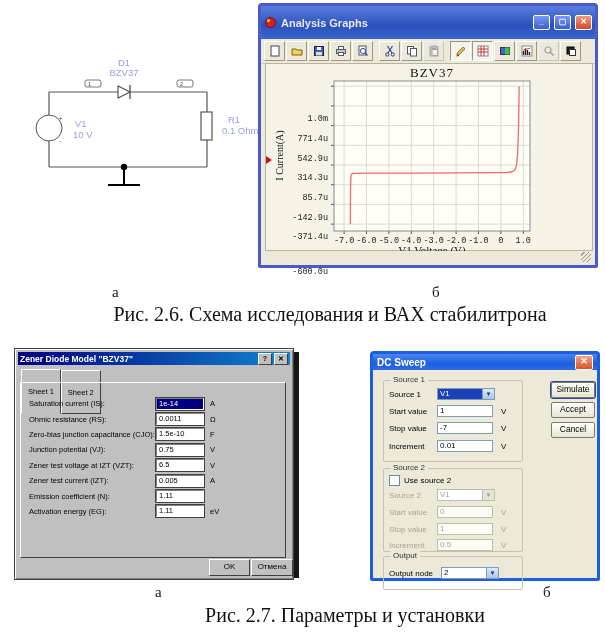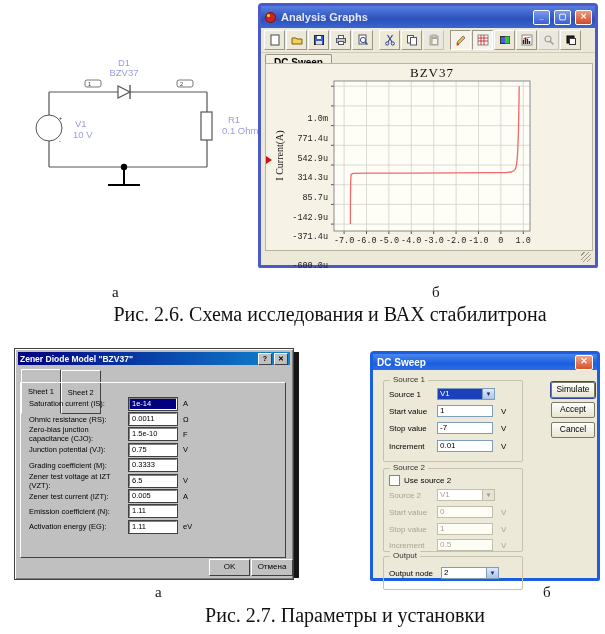--- a/index.html
+++ b/index.html
@@ -7,21 +7,21 @@
        font-family:"Liberation Sans",sans-serif;overflow:hidden;}
   .abs{position:absolute;}
 
   
   .schematic-label{fill:#9a9ae6;font-family:"Liberation Sans",sans-serif;font-size:9.5px;}
   .node-num{fill:#333;font-family:"Liberation Sans",sans-serif;font-size:5.5px;}
 
   
   .ag-window{left:258px;top:3px;width:340px;height:265px;background:#ece9d8;
              border:3px solid #4c59c8;border-radius:4px 4px 2px 2px;box-sizing:border-box;}
-  .ag-title{height:22px;background:linear-gradient(180deg,#5a7fe0,#2b51bb 60%,#3a66d0);
+  .ag-title{height:33px;background:linear-gradient(180deg,#5a7fe0,#2b51bb 60%,#3a66d0);
             display:flex;align-items:center;padding:0 3px;color:#e9e9f2;font-weight:bold;
             font-size:11px;gap:4px;}
   .ag-title .spacer{flex:1;}
   .ag-ctl{width:15px;height:13px;border:1px solid #fff;border-radius:2px;color:#fff;
           font-size:8px;line-height:11px;text-align:center;
           background:linear-gradient(180deg,#7a9af0,#3a5fd0);}
   .ag-ctl.close{background:linear-gradient(180deg,#f09a7a,#cf4a2b);}
   .toolbar{height:22px;background:#ece9d8;border-bottom:1px solid #cfcbb8;
            display:flex;align-items:center;padding:1px 3px;gap:1px;}
   .tbtn{width:19px;height:18px;border:1px solid #ece9d8;display:flex;align-items:center;
@@ -69,21 +69,21 @@
           border-color:#fff #404040 #404040 #fff;color:#000;font-size:7px;font-weight:bold;
           text-align:center;line-height:9px;}
   .zd-tabs{position:absolute;left:6px;top:20px;display:flex;}
   .ztab{height:13px;padding:15px 6px;font-size:7.5px;line-height:13px;background:#c0c0c0;
         border:1px solid;border-color:#fff #404040 #c0c0c0 #fff;}
   .ztab.inactive{border-color:#fff #404040 #404040 #fff;height:12px;margin-top:1px;}
   .zd-panel{position:absolute;left:5px;top:33px;right:7px;height:174px;border:1px solid;
             border-color:#fff #404040 #404040 #fff;}
   .zrows{position:absolute;left:14px;top:47px;right:10px;}
   .zrow{height:15.4px;display:flex;align-items:center;}
-  .zlabel{width:100px;color:#000;font-size:7.5px;}
+  .zlabel{width:127px;color:#000;font-size:7.5px;}
   .zinput{width:44px;height:10px;background:#fff;border:1px solid;
           border-color:#808080 #fff #fff #808080;outline:1px solid #404040;
           font-size:7.5px;line-height:10px;padding-left:2px;color:#000;}
   .zinput.sel{background:#000080;color:#fff;}
   .zunit{margin-left:6px;font-size:7.5px;color:#000;}
   .zbtn{position:absolute;height:15px;background:#c0c0c0;border:1px solid;
         border-color:#fff #404040 #404040 #fff;font-size:8px;text-align:center;line-height:14px;}
   .dark-strip{left:292px;top:352px;width:7px;height:226px;background:#161616;}
 
   
@@ -263,37 +263,38 @@
   <div class="chart-panel">
     <div class="chart-title">BZV37</div>
     <div class="red-marker"></div>
     <div class="y-axis-label">I Current(A)</div>
     <svg class="plot" width="196" height="150">
         <path d="M10.1,0V150M32.5,0V150M54.9,0V150M77.3,0V150M99.7,0V150M122.1,0V150M144.5,0V150M166.9,0V150M189.3,0V150M0,5.2H196M0,24.9H196M0,44.6H196M0,64.3H196M0,84.0H196M0,103.7H196M0,123.4H196M0,143.1H196" stroke="#d2d2cc" stroke-width="0.8" fill="none"></path>
         <path d="M10.1,150v3M32.5,150v3M54.9,150v3M77.3,150v3M99.7,150v3M122.1,150v3M144.5,150v3M166.9,150v3M189.3,150v3M-3,5.2h3M-3,24.9h3M-3,44.6h3M-3,64.3h3M-3,84.0h3M-3,103.7h3M-3,123.4h3M-3,143.1h3" stroke="#555" stroke-width="1" fill="none"></path>
         <rect x="0" y="0" width="196" height="150" fill="none" stroke="#8a8a8a"></rect>
         <polyline points="16.4,143.1 16.4,127.6 16.5,115.5 16.6,105.2 16.8,97.4 17.2,93.5 19.0,92.4 32.5,92.2 77.3,92.1 122.1,91.9 155.7,91.7 171.4,91.6 177.0,91.0 179.9,89.8 181.4,87.9 182.6,83.6 183.5,74.1 184.4,52.6 184.8,31.0 185.2,5.2" fill="none" stroke="#ef6a6a" stroke-width="1.3"></polyline>
       </svg>
+    <div class="x-axis-label">V1 Voltage (V)</div>
   <div class="xt" style="left: 63.08px; top: 172px;">-7.0</div>
       <div class="xt" style="left: 85.48px; top: 172px;">-6.0</div>
       <div class="xt" style="left: 107.88px; top: 172px;">-5.0</div>
       <div class="xt" style="left: 130.28px; top: 172px;">-4.0</div>
       <div class="xt" style="left: 152.68px; top: 172px;">-3.0</div>
       <div class="xt" style="left: 175.08px; top: 172px;">-2.0</div>
       <div class="xt" style="left: 197.48px; top: 172px;">-1.0</div>
       <div class="xt" style="left: 219.88px; top: 172px;">0</div>
       <div class="xt" style="left: 242.28px; top: 172px;">1.0</div>
       <div class="yt" style="left: 10px; top: 17.1724px;">1.0m</div>
       <div class="yt" style="left: 10px; top: 36.8793px;">771.4u</div>
       <div class="yt" style="left: 10px; top: 56.5776px;">542.9u</div>
       <div class="yt" style="left: 10px; top: 76.2845px;">314.3u</div>
       <div class="yt" style="left: 10px; top: 95.9914px;">85.7u</div>
       <div class="yt" style="left: 10px; top: 115.698px;">-142.9u</div>
       <div class="yt" style="left: 10px; top: 135.397px;">-371.4u</div>
-      <div class="yt" style="left: 10px; top: 164px;">-600.0u</div>
+      <div class="yt" style="left: 10px; top: 170px;">-600.0u</div>
     </div>
   <div class="ag-bottom">
     <div class="grip"></div>
   </div>
 </div>
 
 <div class="fig-letter" style="left:112px;top:284px;">а</div>
 <div class="fig-letter" style="left:432px;top:284px;">б</div>
 <div class="fig-caption" style="left:55px;right:0;top:303px;">Рис. 2.6. Схема исследования и ВАХ стабилитрона</div>
 
@@ -326,25 +327,20 @@
       <span class="zlabel">Zero-bias junction capacitance (CJO):</span>
       <span class="zinput">1.5e-10</span>
       <span class="zunit">F</span>
     </div>
     <div class="zrow">
       <span class="zlabel">Junction potential (VJ):</span>
       <span class="zinput">0.75</span>
       <span class="zunit">V</span>
     </div>
     <div class="zrow">
-      <span class="zlabel">Grading coefficient (M):</span>
-      <span class="zinput">0.3333</span>
-      <span class="zunit"></span>
-    </div>
-    <div class="zrow">
       <span class="zlabel">Zener test voltage at IZT (VZT):</span>
       <span class="zinput">6.5</span>
       <span class="zunit">V</span>
     </div>
     <div class="zrow">
       <span class="zlabel">Zener test current (IZT):</span>
       <span class="zinput">0.005</span>
       <span class="zunit">A</span>
     </div>
     <div class="zrow">

